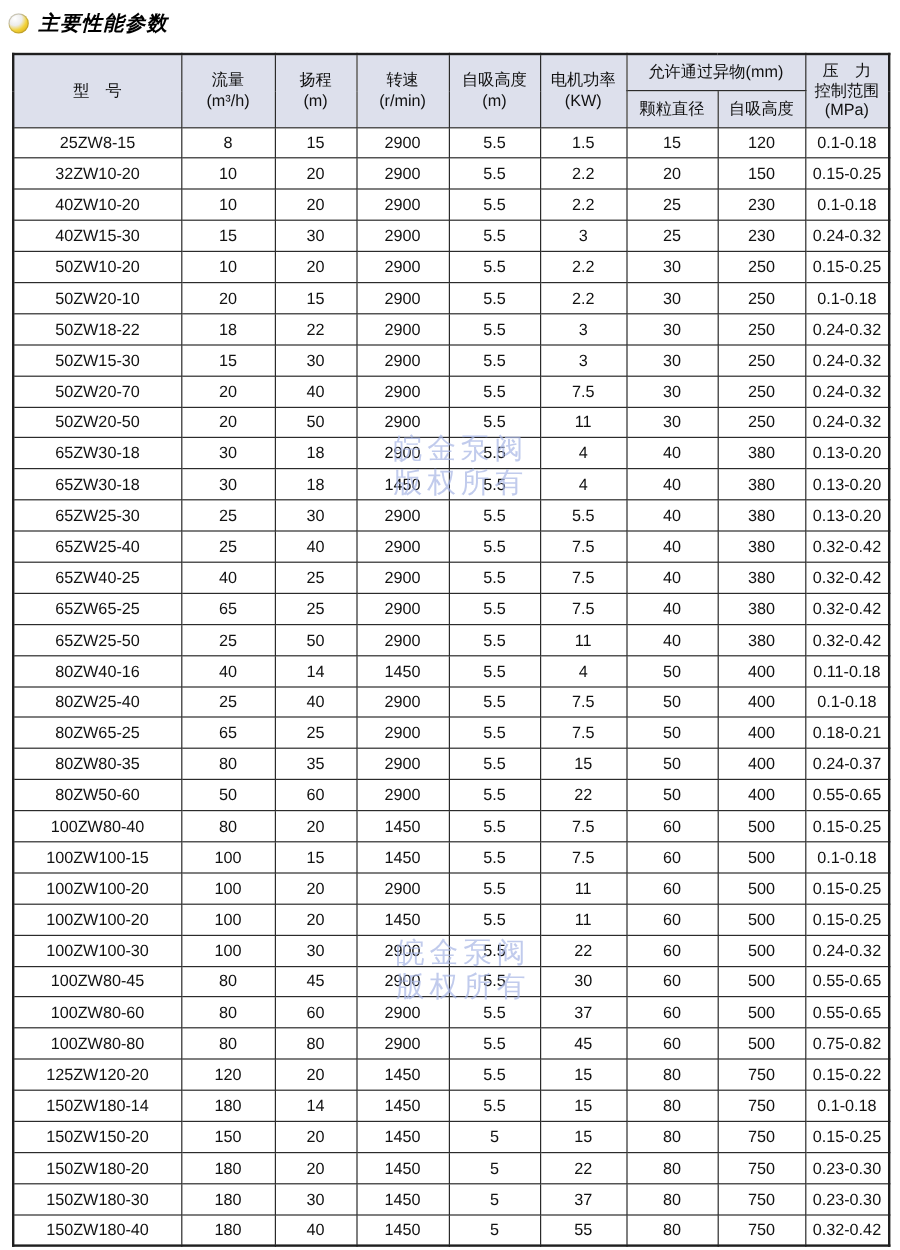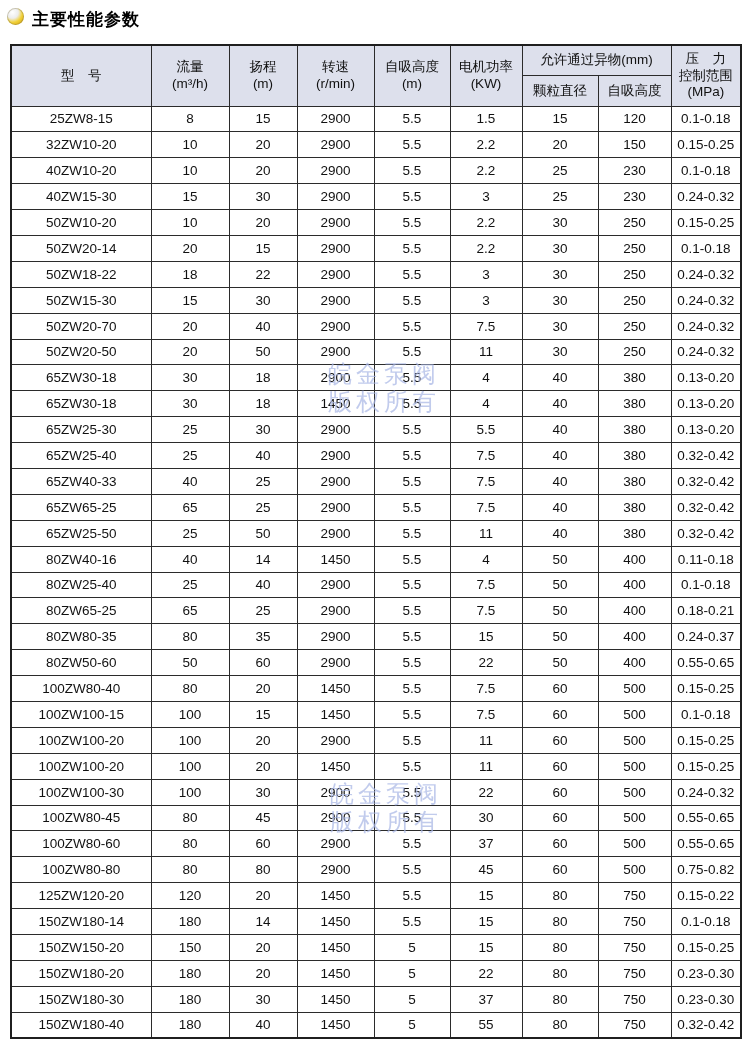--- a/index.html
+++ b/index.html
@@ -8,22 +8,23 @@
     background: #ffffff;
     font-family: "Liberation Sans", "DejaVu Sans", sans-serif;
     color: #111111;
     position: relative;
     overflow: hidden;
   }
   .title-bar {
     position: absolute;
     top: 8px; left: 7px;
     display: flex;
-    align-items: flex-start;
+    align-items: center;
     gap: 8px;
+    font-style: italic;
   }
   .sphere-icon {
     width: 17px; height: 17px;
     border-radius: 50%;
     background: radial-gradient(circle at 32% 26%, #ffffff 0%, #ececec 34%, #f2d23a 58%, #d9a810 88%, #b8890a 100%);
     box-shadow: inset 0 0 0 1px rgba(120,110,60,0.35);
   }
   .page-title {
     font-size: 17px;
     font-weight: bold;
@@ -185,21 +186,21 @@
         <td>10</td>
         <td>20</td>
         <td>2900</td>
         <td>5.5</td>
         <td>2.2</td>
         <td>30</td>
         <td>250</td>
         <td>0.15-0.25</td>
       </tr>
       <tr>
-        <td class="model-col">50ZW20-14</td>
+        <td class="model-col">50ZW20-10</td>
         <td>20</td>
         <td>15</td>
         <td>2900</td>
         <td>5.5</td>
         <td>2.2</td>
         <td>30</td>
         <td>250</td>
         <td>0.1-0.18</td>
       </tr>
       <tr>
@@ -284,21 +285,21 @@
         <td>25</td>
         <td>40</td>
         <td>2900</td>
         <td>5.5</td>
         <td>7.5</td>
         <td>40</td>
         <td>380</td>
         <td>0.32-0.42</td>
       </tr>
       <tr>
-        <td class="model-col">65ZW40-33</td>
+        <td class="model-col">65ZW40-25</td>
         <td>40</td>
         <td>25</td>
         <td>2900</td>
         <td>5.5</td>
         <td>7.5</td>
         <td>40</td>
         <td>380</td>
         <td>0.32-0.42</td>
       </tr>
       <tr>

